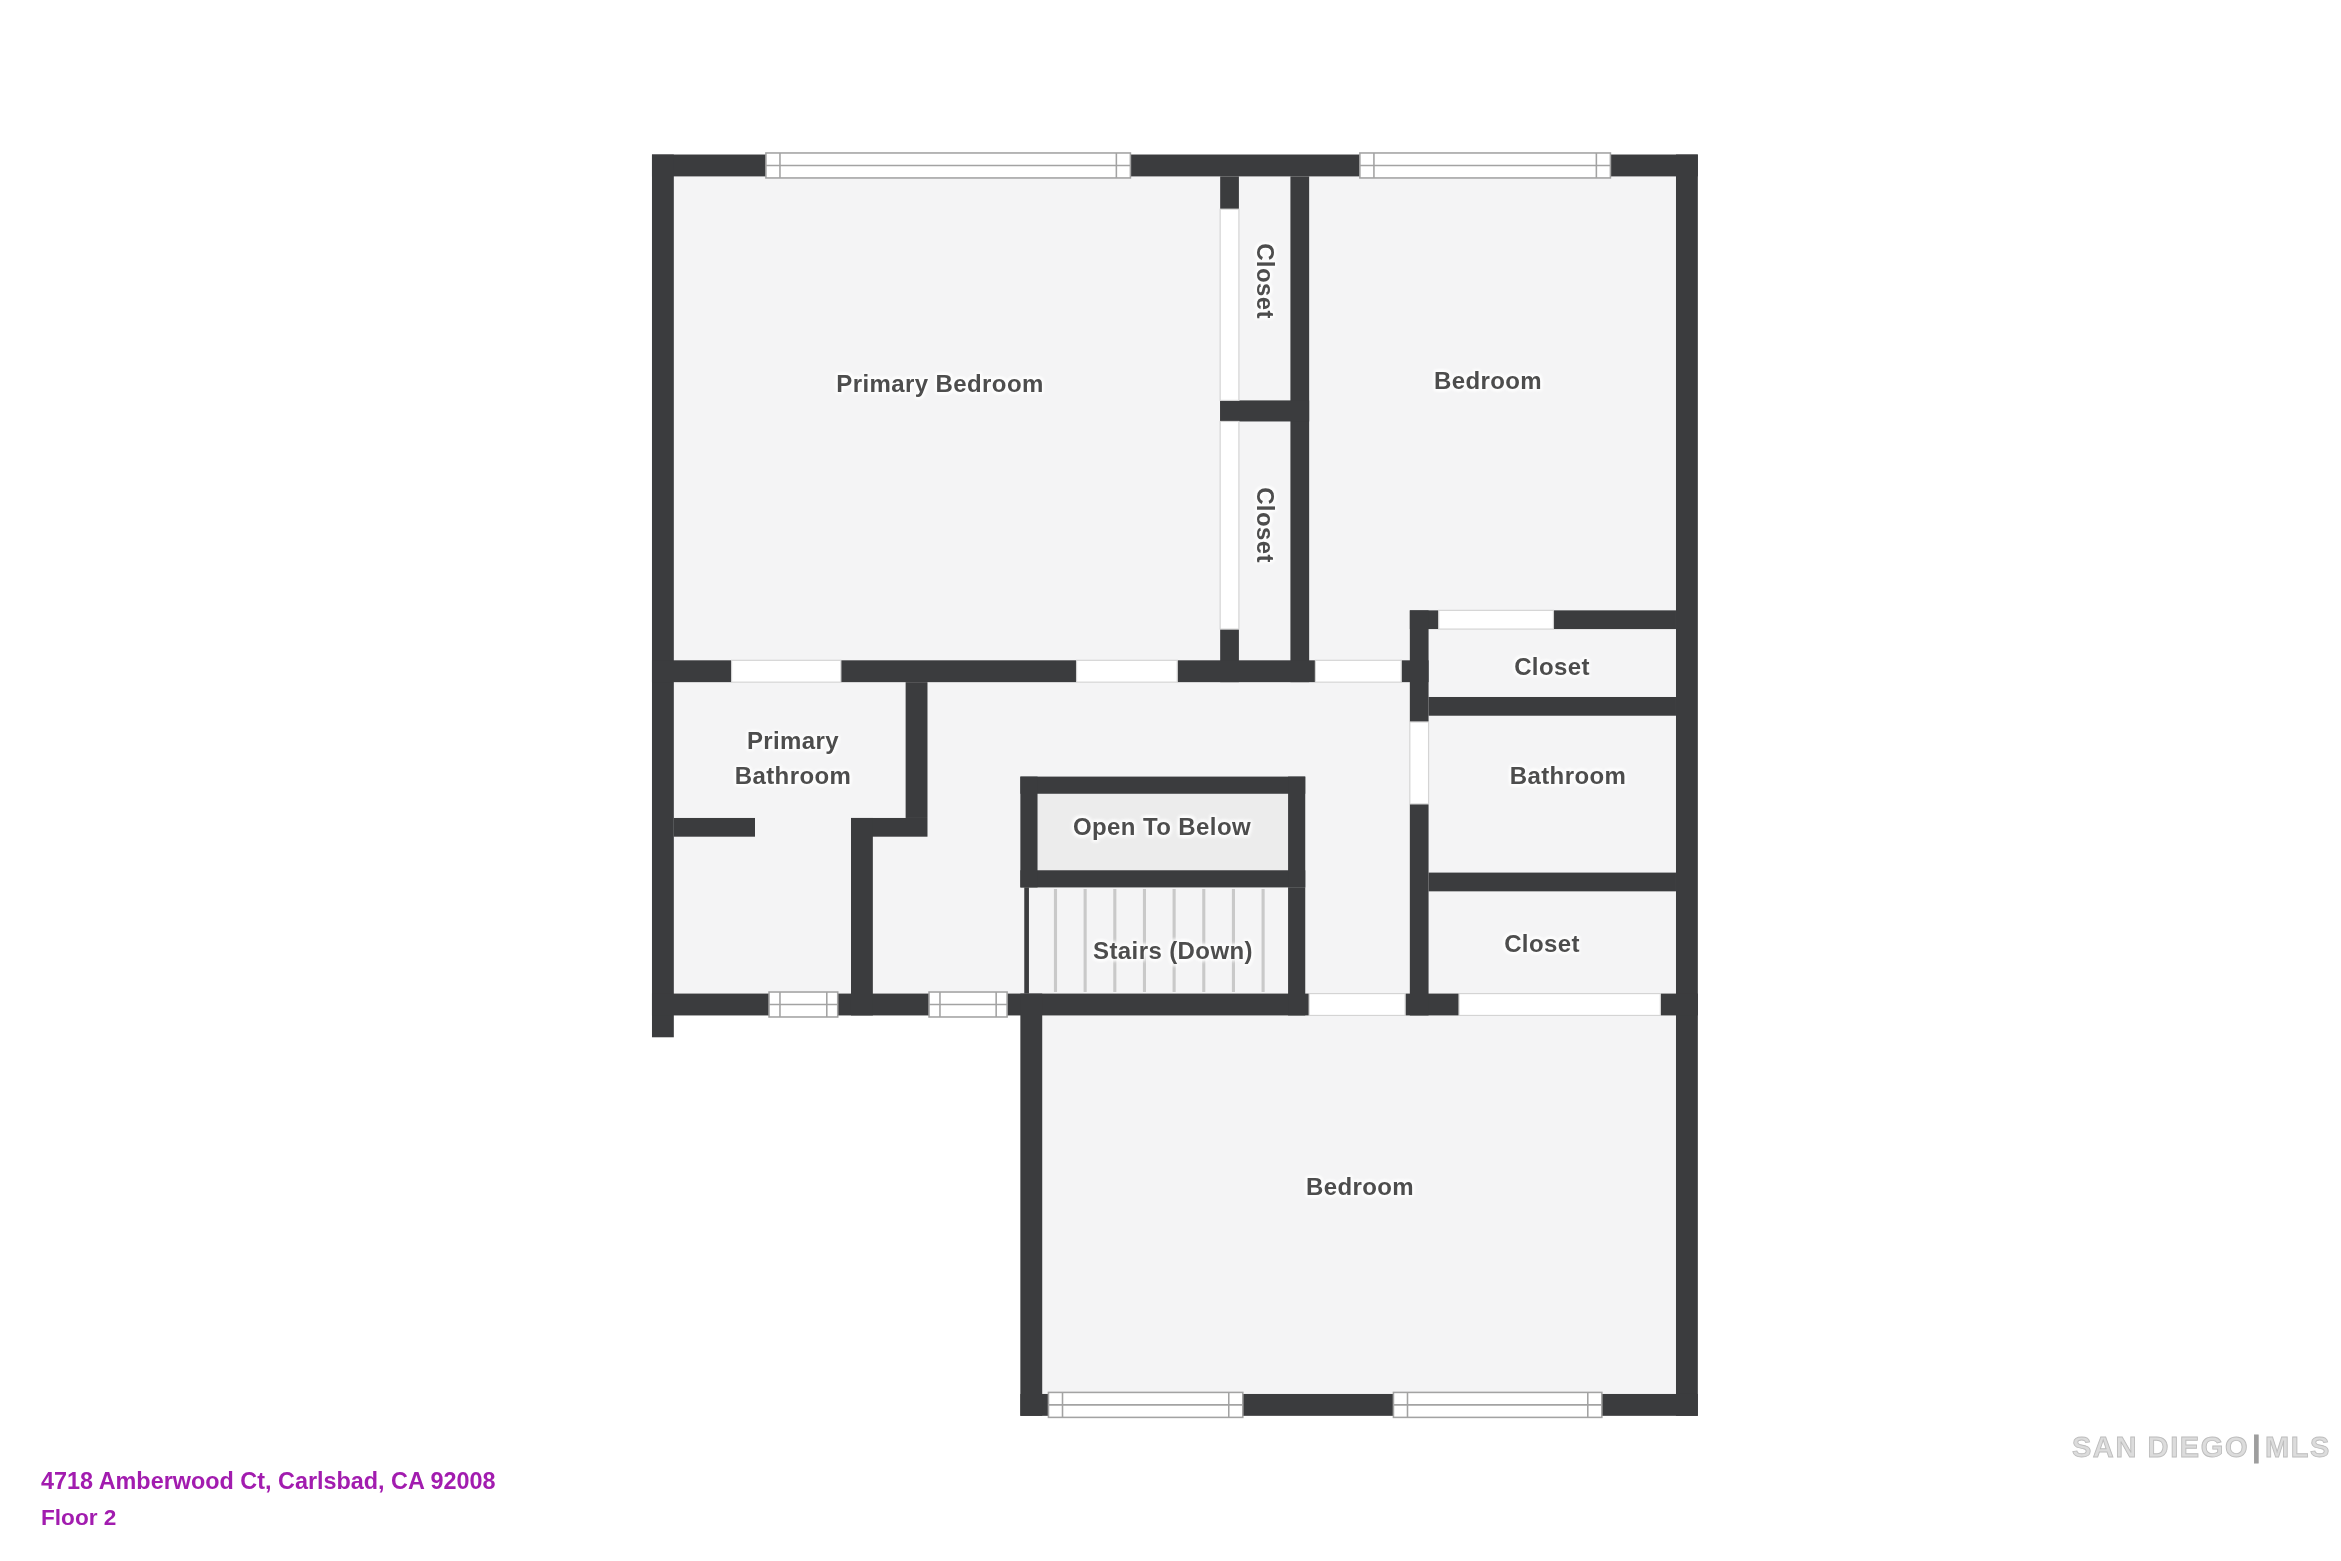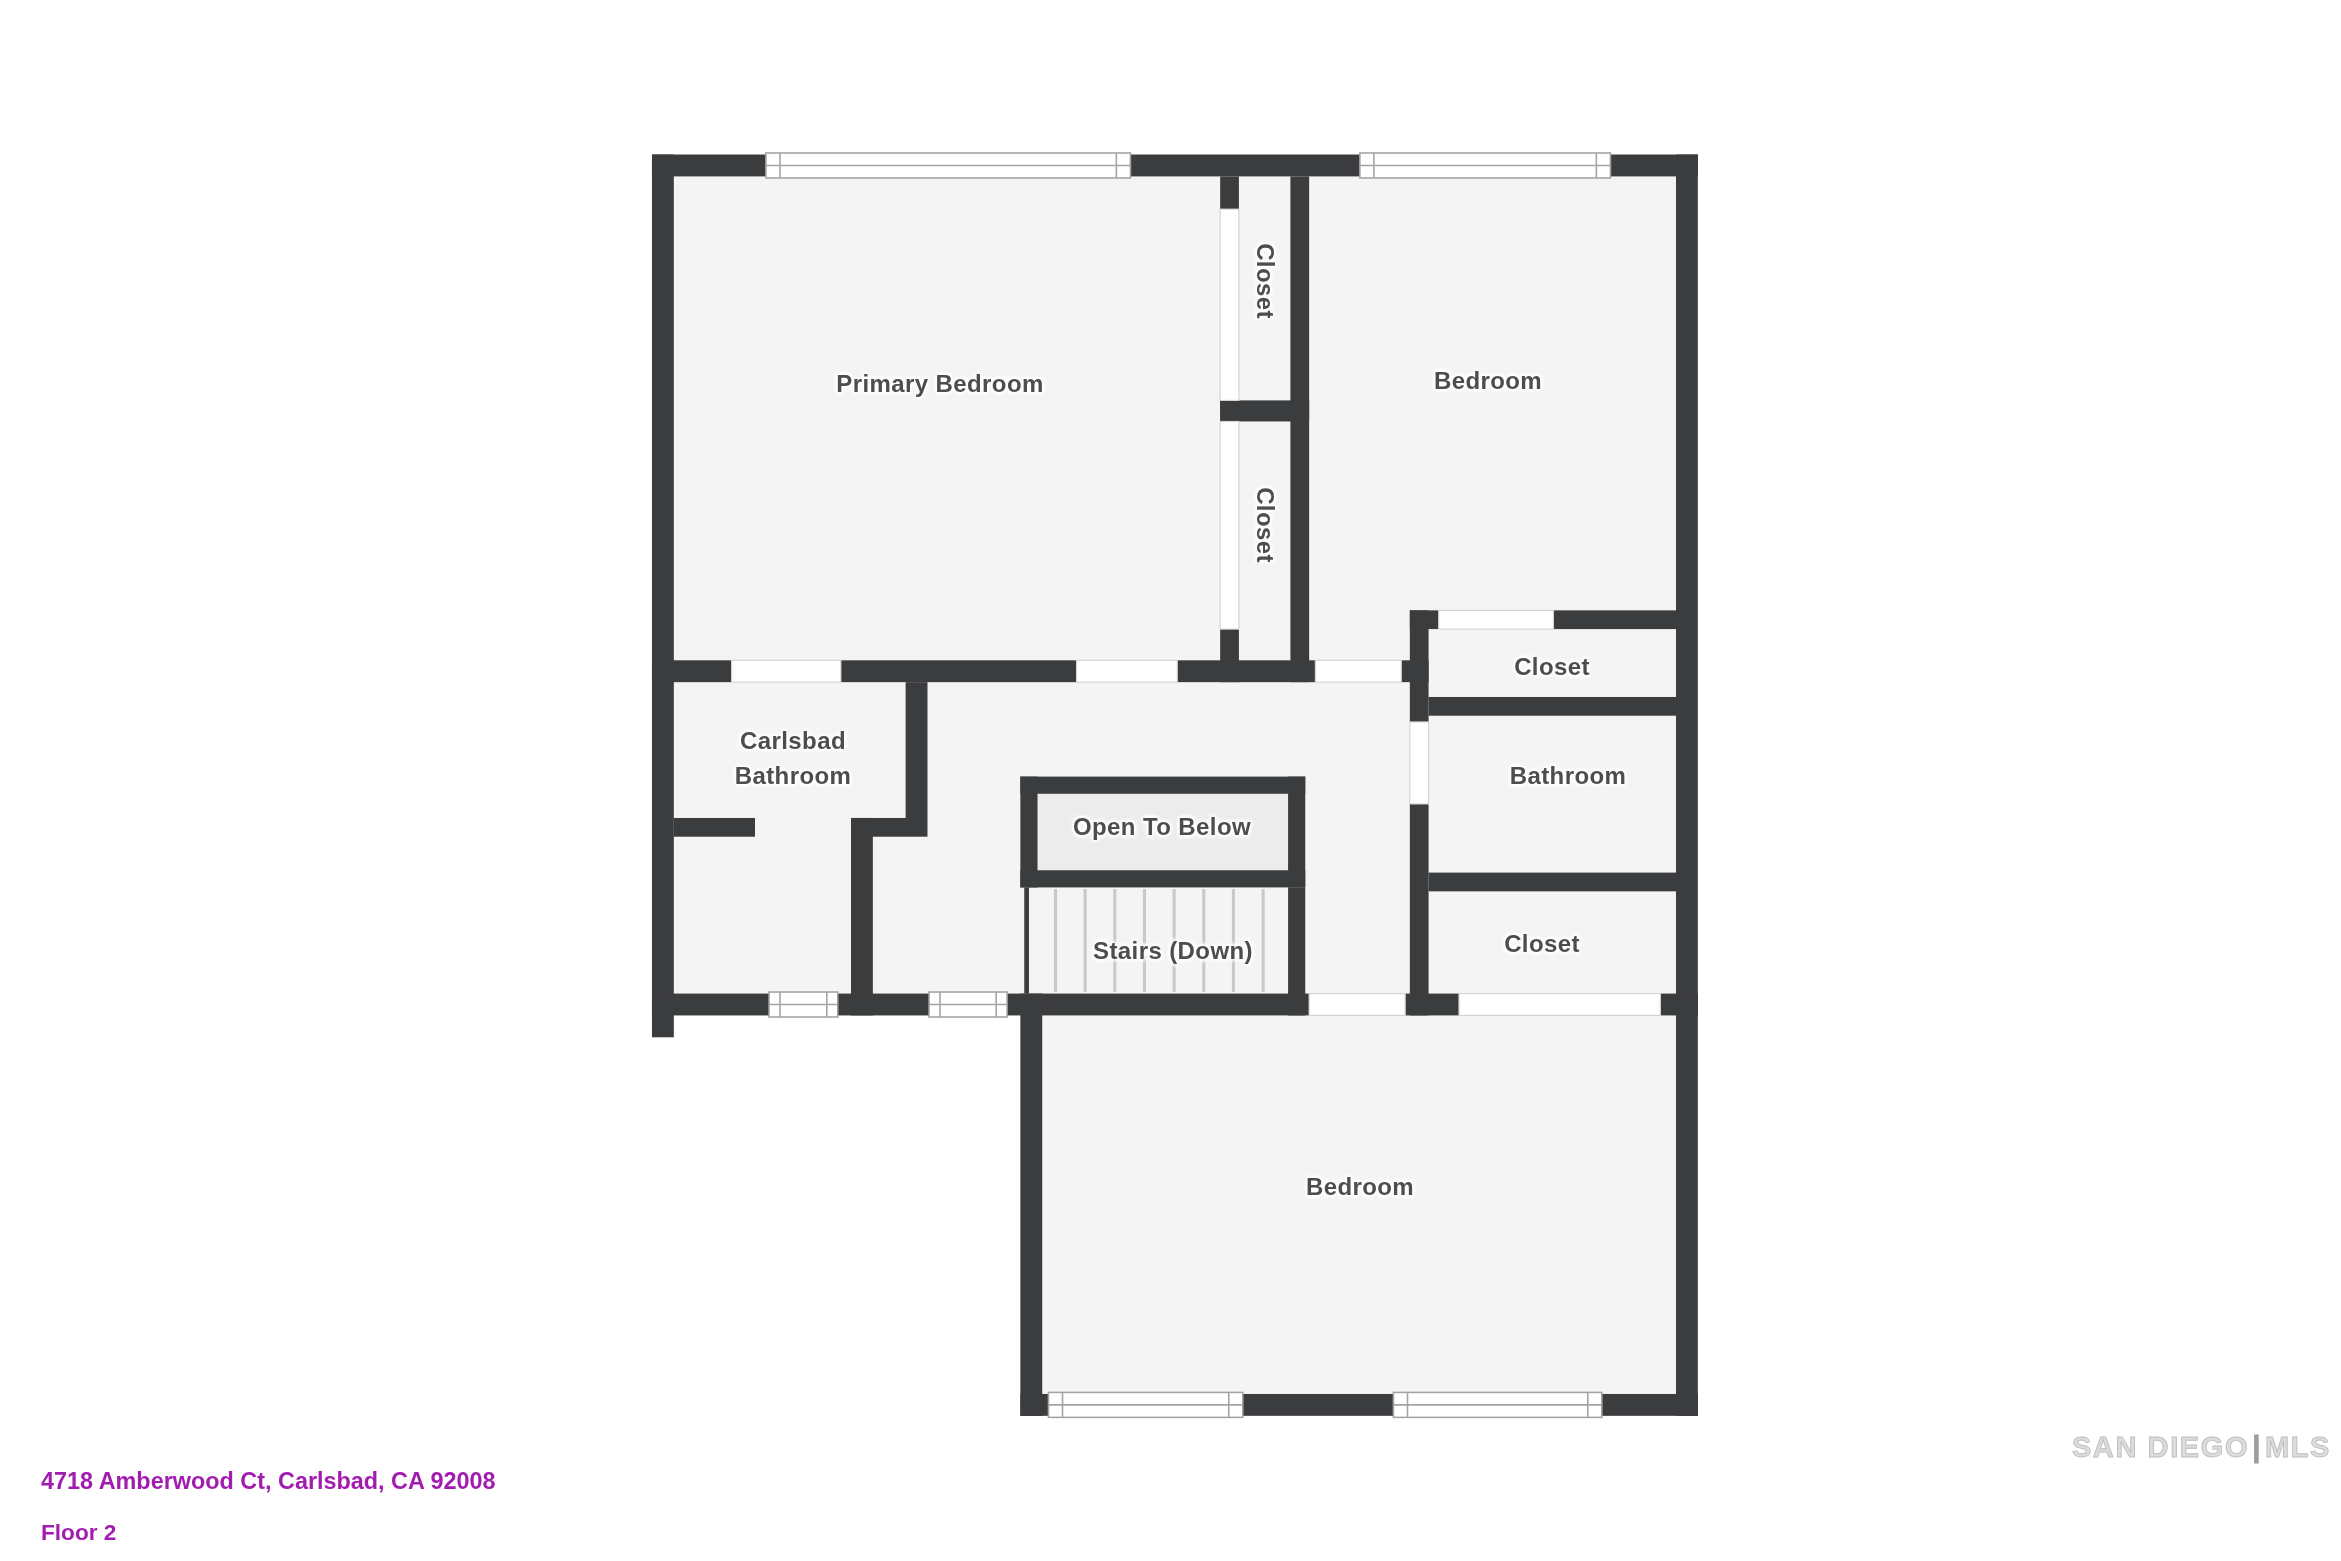--- a/index.html
+++ b/index.html
@@ -9,21 +9,21 @@
   .room-label{
     position:absolute;transform:translate(-50%,-50%);
     font-size:24px;font-weight:bold;color:#4d4d4d;white-space:nowrap;text-align:center;
     letter-spacing:0.4px;
     text-shadow:-1.6px -1.6px 3.1px #fff,1.6px -1.6px 3.1px #fff,-1.6px 1.6px 3.1px #fff,1.6px 1.6px 3.1px #fff,0 0 7.8px #fff;
   }
   .room-label.rot{transform:translate(-50%,-50%) rotate(90deg);}
   .room-label.wrap{white-space:normal;width:187px;line-height:1.45;}
   .footer{position:absolute;left:41px;top:1468px;color:#a21caf;}
   .footer .address{font-size:23.4px;font-weight:bold;}
-  .footer .floor{font-size:22.6px;font-weight:bold;margin-top:25px;}
+  .footer .floor{font-size:22.6px;font-weight:bold;margin-top:10px;}
   .watermark{
     position:absolute;right:11px;top:1431px;font-size:29px;font-weight:700;
     color:#dcdcdc;letter-spacing:1.6px;
     -webkit-text-stroke:0.9px #bdbdbd;
   }
   .watermark .bar{color:#9e9e9e;-webkit-text-stroke:0.9px #9e9e9e;margin:0 3.1px;}
 </style>
 </head>
 <body>
 
@@ -142,21 +142,21 @@
     </g>
   </svg>
 
   <div class="room-label" style="left:940px;top:384px">Primary Bedroom</div>
   <div class="room-label rot" style="left:1265px;top:281px">Closet</div>
   <div class="room-label rot" style="left:1265px;top:525px">Closet</div>
   <div class="room-label" style="left:1488px;top:381px">Bedroom</div>
   <div class="room-label" style="left:1552px;top:667px">Closet</div>
   <div class="room-label" style="left:1568px;top:776px">Bathroom</div>
   <div class="room-label" style="left:1542px;top:944px">Closet</div>
-  <div class="room-label wrap" style="left:793px;top:759px">Carlsbad Bathroom</div>
+  <div class="room-label wrap" style="left:793px;top:759px">Primary Bathroom</div>
   <div class="room-label" style="left:1162px;top:827px">Open To Below</div>
   <div class="room-label" style="left:1173px;top:951px">Stairs (Down)</div>
   <div class="room-label" style="left:1360px;top:1187px">Bedroom</div>
 
   <div class="footer">
     <div class="address">4718 Amberwood Ct, Carlsbad, CA 92008</div>
     <div class="floor">Floor 2</div>
   </div>
 
   <div class="watermark"><span>SAN DIEGO</span><span class="bar">|</span><span>MLS</span></div>

